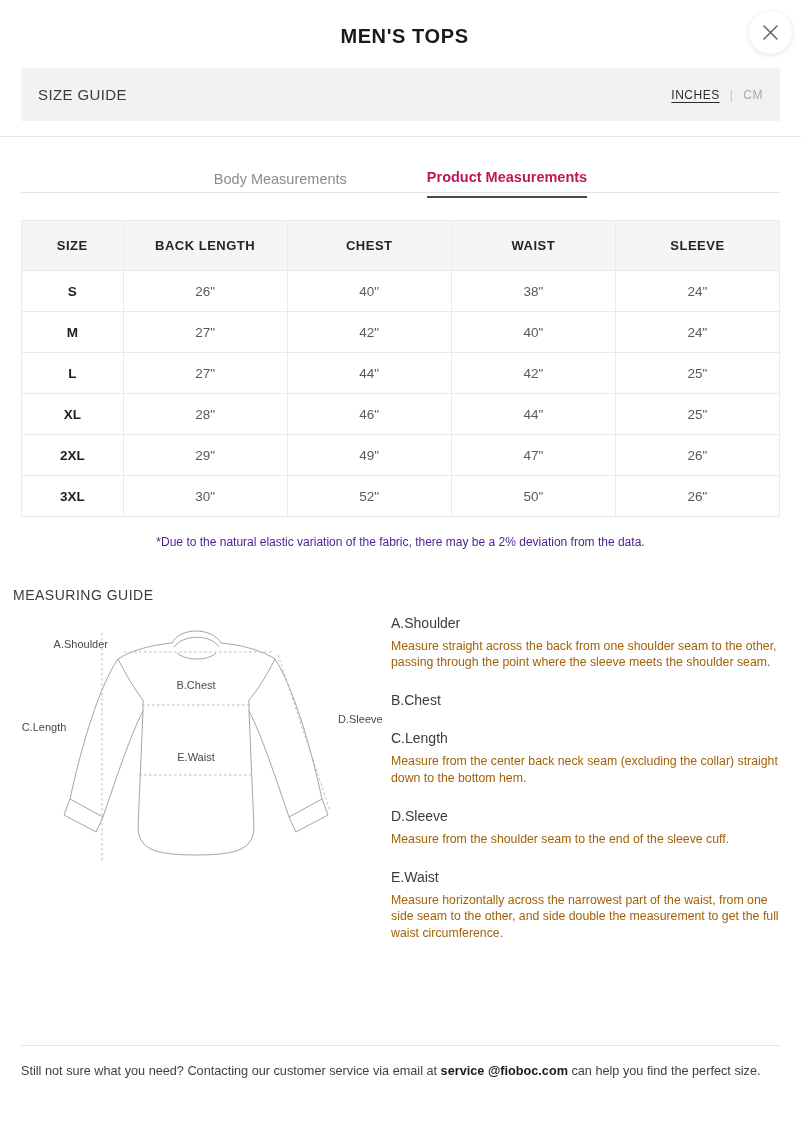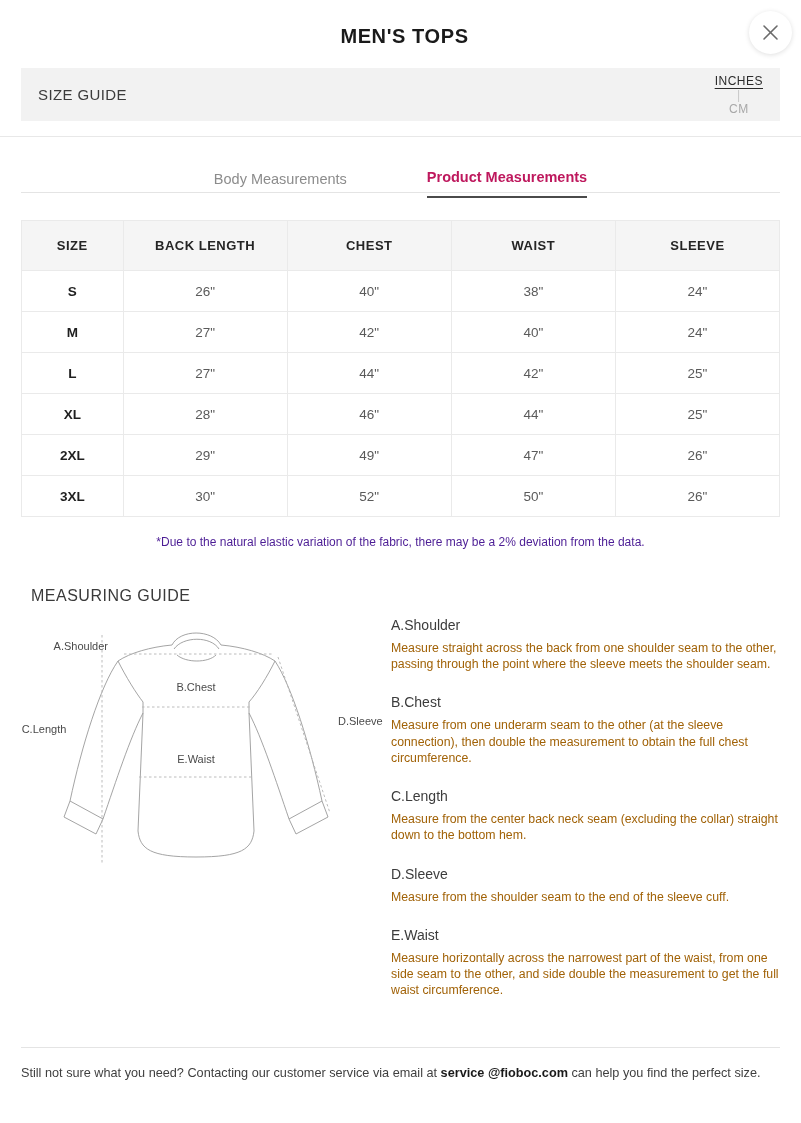--- a/index.html
+++ b/index.html
@@ -62,21 +62,20 @@
   .sizeguide-label {
     font-size: 15px;
     color: #3b3b3b;
     letter-spacing: 0.4px;
   }
   .unit-toggle {
     display: flex;
     align-items: center;
     font-size: 12px;
     letter-spacing: 0.5px;
-    flex-direction: column;
   }
   .unit-active {
     color: #2b2b2b;
     text-decoration: underline;
     text-underline-offset: 3px;
     cursor: pointer;
   }
   .unit-sep {
     color: #c9c9c9;
     margin: 0 10px;
@@ -155,22 +154,22 @@
 
   .table-note {
     margin-top: 18px;
     text-align: center;
     font-size: 12px;
     color: #4c1d95;
   }
 
   
   .measuring-title {
-    margin: 38px 0 0 31px;
-    font-size: 16px;
+    margin: 38px 0 0 13px;
+    font-size: 14px;
     color: #3a3a3a;
     letter-spacing: 0.5px;
   }
   .guide-body {
     display: flex;
     margin: 0 21px;
   }
   .diagram-col {
     width: 370px;
     position: relative;
@@ -381,21 +380,20 @@
     </svg>
   </div>
 
   <div class="desc-col">
     <div class="desc-block">
       <div class="desc-title">A.Shoulder</div>
       <div class="desc-text">Measure straight across the back from one shoulder seam to the other, passing through the point where the sleeve meets the shoulder seam.</div>
     </div>
     <div class="desc-block">
       <div class="desc-title">B.Chest</div>
-      <div class="desc-text">Measure from one underarm seam to the other (at the sleeve connection), then double the measurement to obtain the full chest circumference.</div>
     </div>
     <div class="desc-block">
       <div class="desc-title">C.Length</div>
       <div class="desc-text">Measure from the center back neck seam (excluding the collar) straight down to the bottom hem.</div>
     </div>
     <div class="desc-block">
       <div class="desc-title">D.Sleeve</div>
       <div class="desc-text">Measure from the shoulder seam to the end of the sleeve cuff.</div>
     </div>
     <div class="desc-block">

